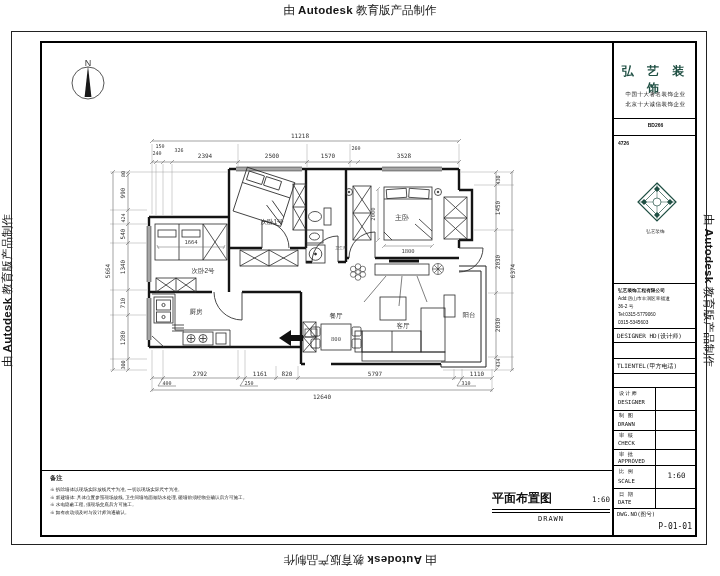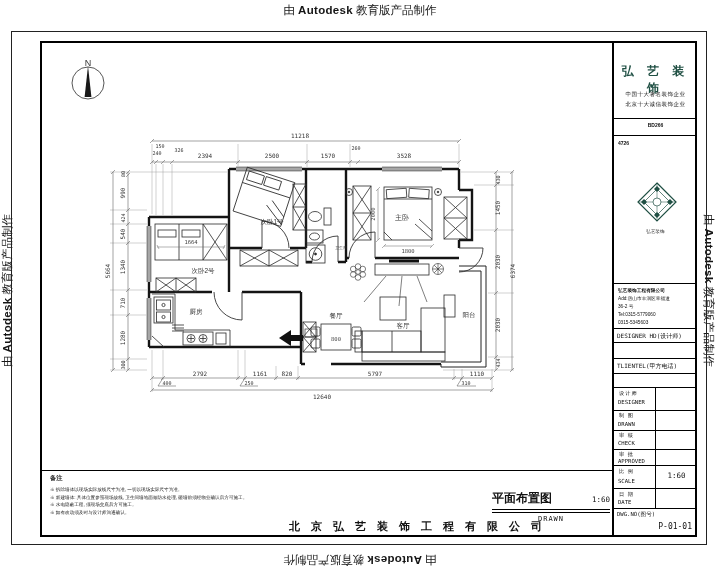--- a/index.html
+++ b/index.html
@@ -320,21 +320,20 @@
   </div>
 
   <div class="ft-title">
     <div class="ft-row">
       <span class="ft-name">平面布置图</span>
       <span class="ft-scale">1:60</span>
     </div>
     <div class="ft-dbl"></div>
     <div class="ft-plan">DRAWN</div>
   </div>
-  <div class="company">北京弘艺装饰工程有限公司</div>
 
   <div class="tb">
     <div class="secb" style="top:0;height:77px;"></div>
     <div class="secb" style="top:77px;height:17px;"></div>
     <div class="sec" style="top:94px;height:148px;"></div>
     <div class="sec" style="top:242px;height:45px;"></div>
     <div class="sec" style="top:287px;height:14px;"></div>
     <div class="sec" style="top:301px;height:16px;"></div>
     <div class="sec" style="top:317px;height:15px;"></div>
     <div class="sec" style="top:332px;height:14px;"></div>

